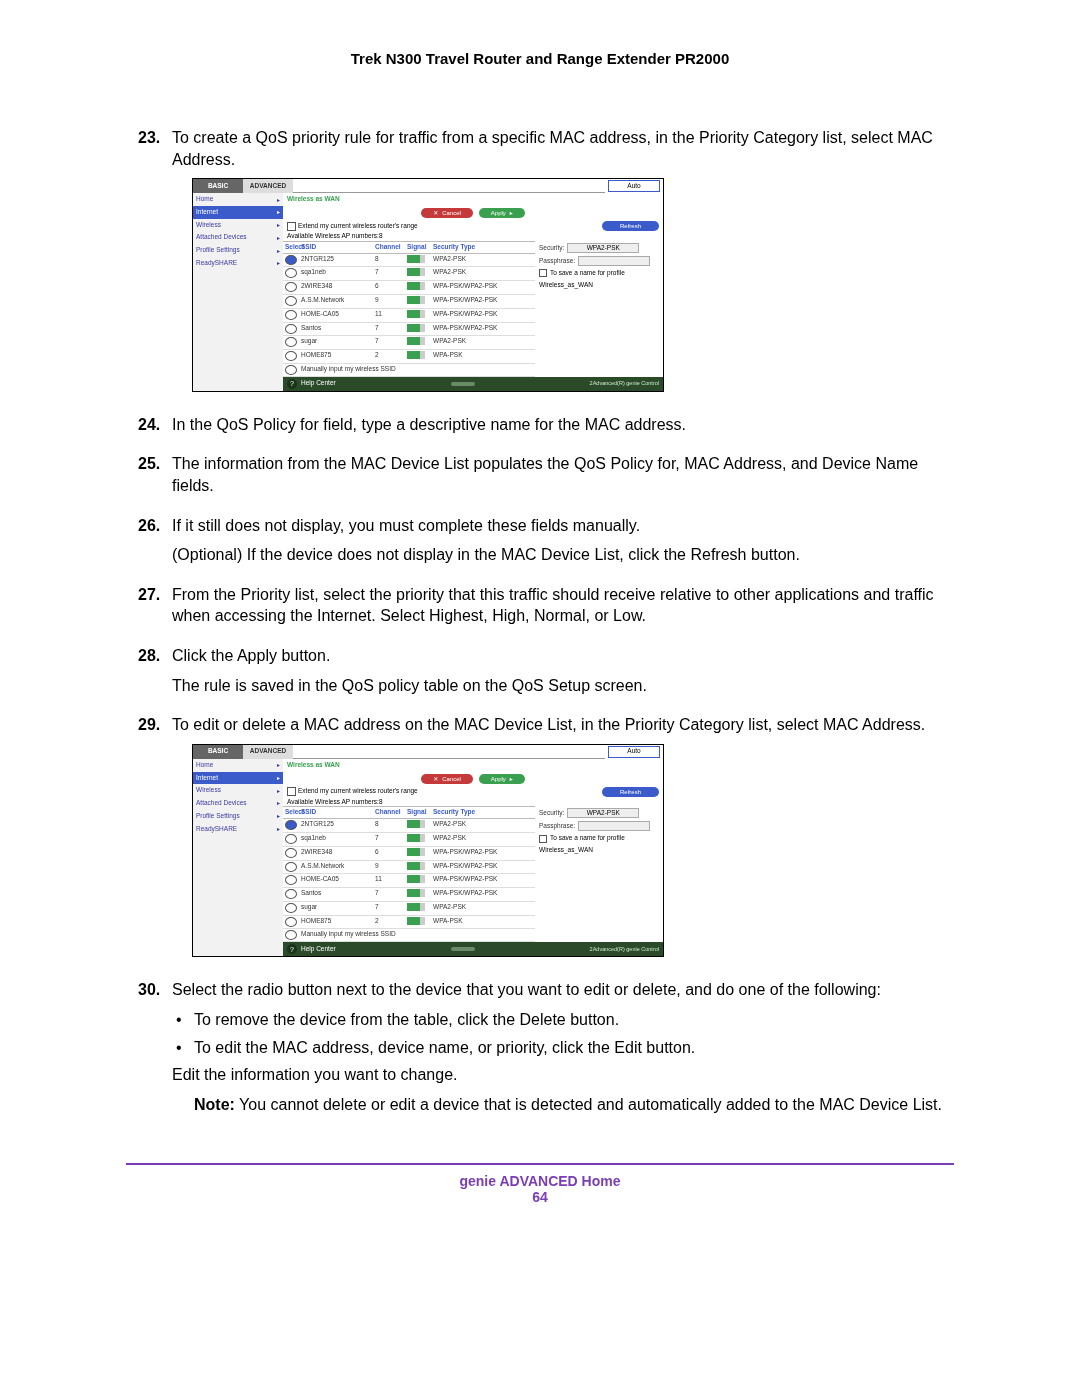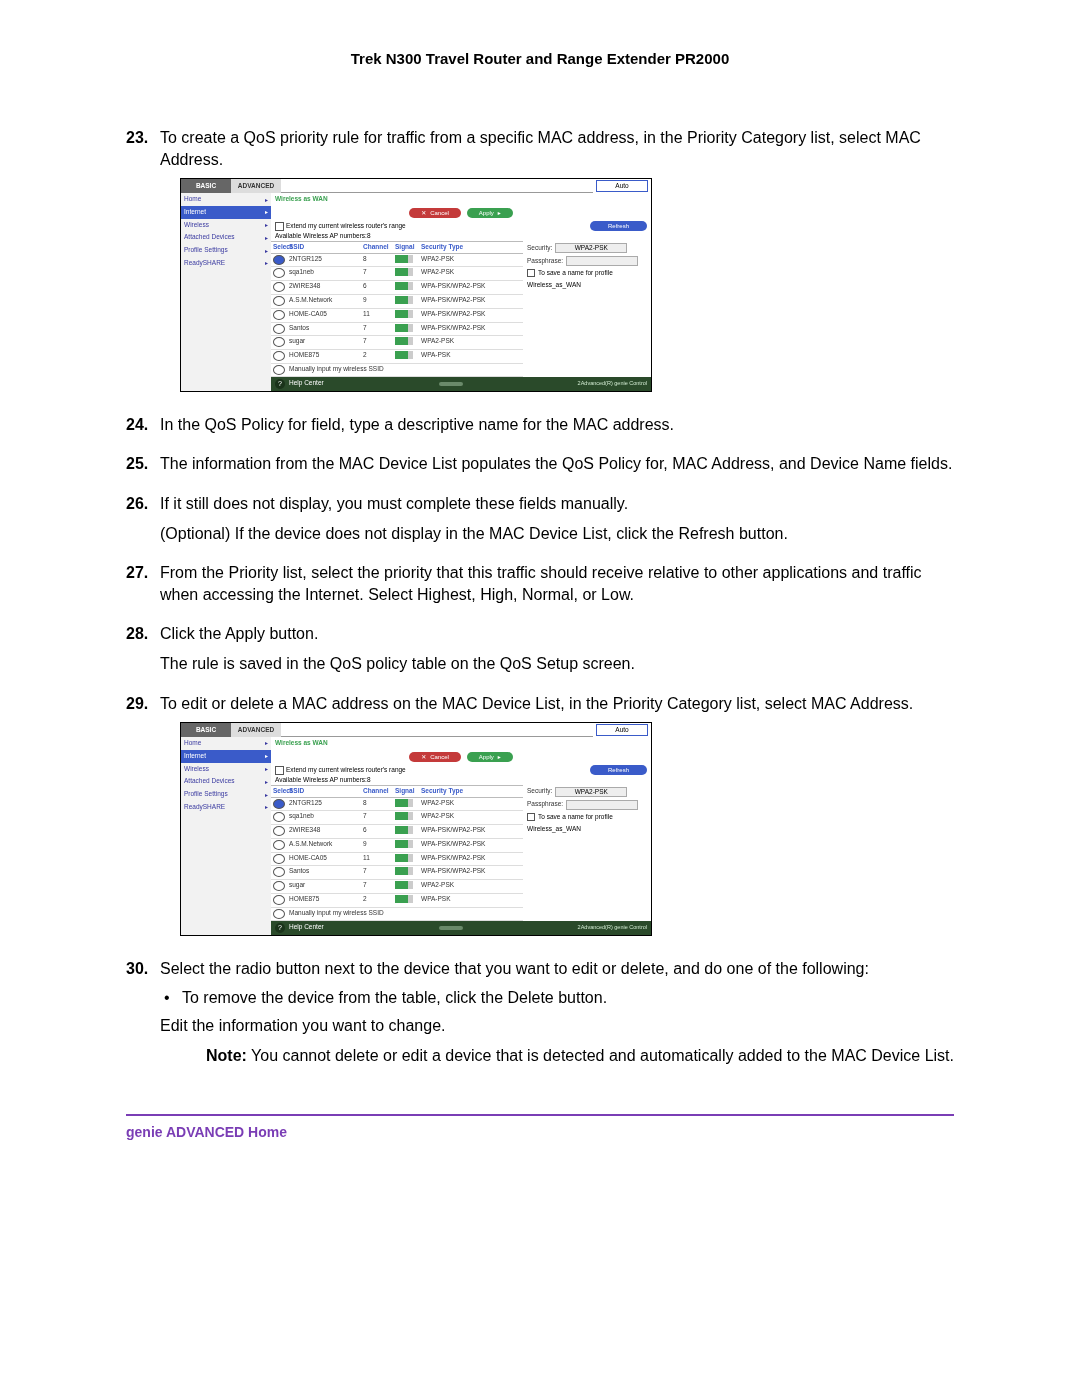--- a/index.html
+++ b/index.html
@@ -19,21 +19,21 @@
   }
   .doc-title {
     text-align: center;
     font-weight: bold;
     font-size: 15px;
     margin-bottom: 60px;
   }
   ol.steps {
     list-style: none;
     padding: 0;
-    margin: 0;
+    margin: 12px;
   }
   ol.steps > li {
     margin-bottom: 10px;
     font-size: 16px;
     line-height: 1.35;
     display: flex;
   }
   ol.steps > li .num {
     font-weight: bold;
     min-width: 34px;
@@ -61,20 +61,21 @@
   }
   .sub { margin-left: 22px; margin-top: 6px; }
   .note { margin-left: 22px; margin-top: 14px; text-align: right; }
   .note .lbl { font-weight: bold; }
   .footer-rule {
     border: none;
     border-top: 2px solid #7a3db5;
     margin: 40px 0 8px 0;
   }
   .footer-text {
+    text-align: center;
     color: #7a3db5;
     font-weight: bold;
     font-size: 14px;
   }
   .pagenum {
     text-align: center;
     color: #7a3db5;
     font-weight: bold;
     font-size: 14px;
   }
@@ -507,23 +508,25 @@
         </div>
       </div>
     </li>
 
     <li>
       <span class="num">30.</span>
       <div class="content">
         <p>Select the radio button next to the device that you want to edit or delete, and do one of the following:</p>
         <ul class="bullets">
           <li><span>To remove the device from the table, click the </span><b>Delete</b><span> button.</span></li>
+          <li><span>To edit the MAC address, device name, or priority, click the </span><b>Edit</b><span> button.</span></li>
         </ul>
         <p class="sub">Edit the information you want to change.</p>
         <p class="note"><span class="lbl">Note:</span><span>  You cannot delete or edit a device that is detected and automatically added to the </span><b>MAC Device List</b><span>.</span></p>
       </div>
     </li>
 
   </ol>
 
   <hr class="footer-rule">
   <div class="footer-text">genie ADVANCED Home</div>
+  <div class="pagenum">64</div>
 </div>
 
 </body></html>

